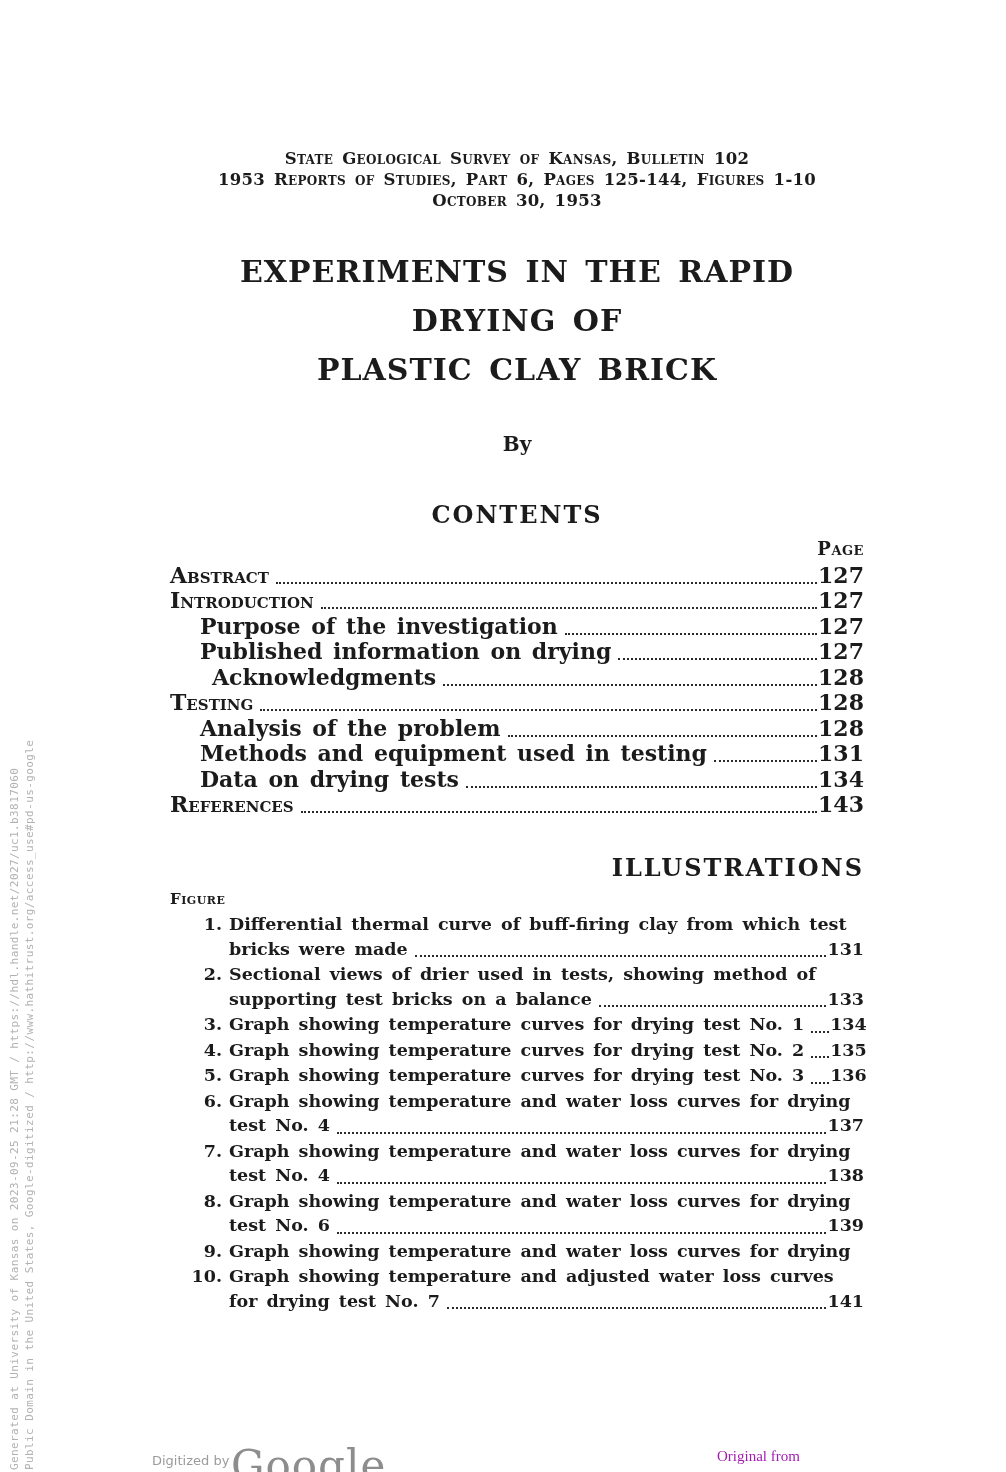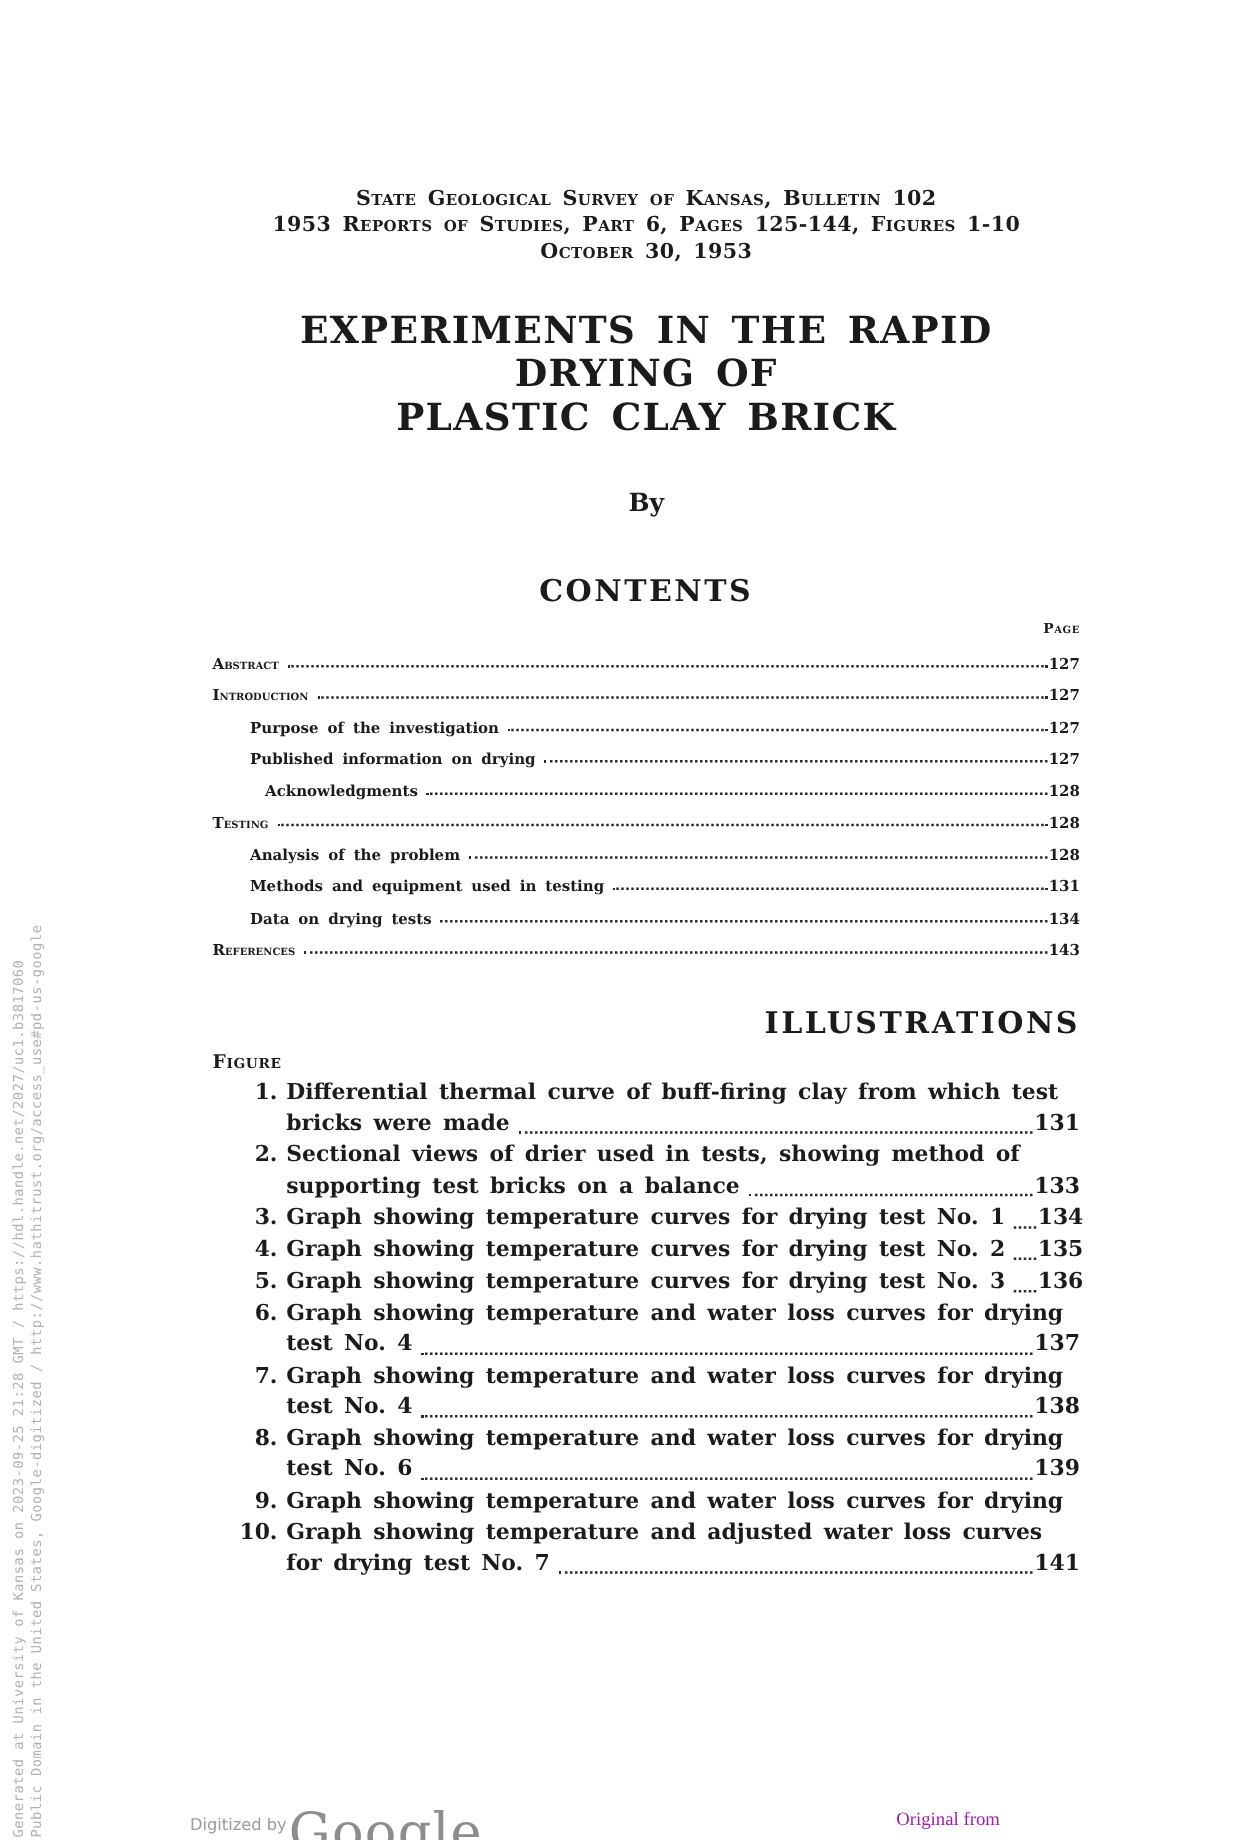--- a/index.html
+++ b/index.html
@@ -19,37 +19,37 @@
   }
   .sc { font-variant: small-caps; }
 
   
   .header { text-align: center; font-weight: 700; font-size: 16.5px; line-height: 21px; word-spacing: 3px; letter-spacing: 0.3px; }
 
   
   .title {
     margin-top: 36px;
     text-align: center;
-    font-size: 30px; line-height: 35px;
+    font-size: 30px; line-height: 49px;
     font-weight: 700;
     letter-spacing: 1px;
     word-spacing: 5px;
   }
   .byline { margin-top: 38px; text-align: center; font-size: 20px; font-weight: 700; }
   .authors { margin-top: 13px; text-align: center; font-size: 19px; font-weight: 700; word-spacing: 5px; letter-spacing: 0.4px; }
 
   
   .contents-heading, .illustrations-heading {
     text-align: center; font-size: 24px; font-weight: 700; letter-spacing: 2px; word-spacing: 4px;
   }
   .contents-heading { margin-top: 44px; }
-  .page-label { text-align: right; font-size: 11px; font-weight: 700; letter-spacing: 0.5px; margin-top: 9px; }
+  .page-label { text-align: right; font-size: 18px; font-weight: 700; letter-spacing: 0.5px; margin-top: 9px; }
 
   .toc { margin-top: 3px; }
-  .toc-row { display: flex; align-items: flex-end; height: 25.5px; font-size: 12px; font-weight: 700; word-spacing: 3px; }
+  .toc-row { display: flex; align-items: flex-end; height: 25.5px; font-size: 22px; font-weight: 700; word-spacing: 3px; }
   .toc-row .lbl { white-space: nowrap; }
   .toc-row.lvl1 { padding-left: 30px; }
   .toc-row.lvl2 { padding-left: 42px; }
   .leader {
     flex: 1 1 auto;
     border-bottom: 2px dotted #2a2a2a;
     margin: 0 1px 4px 7px;
     min-width: 18px;
   }
   .pg { white-space: nowrap; font-weight: 700; }

